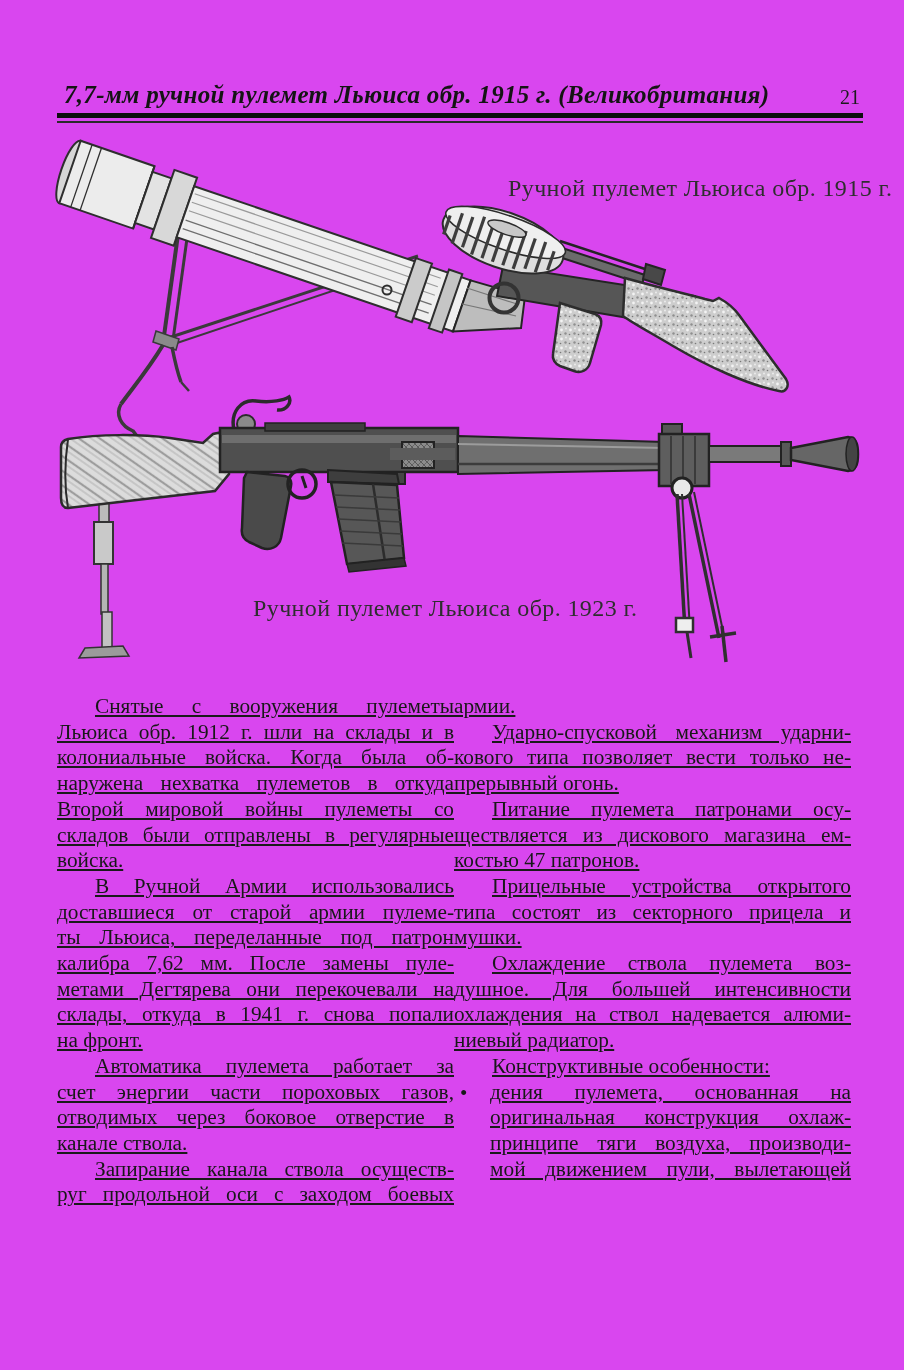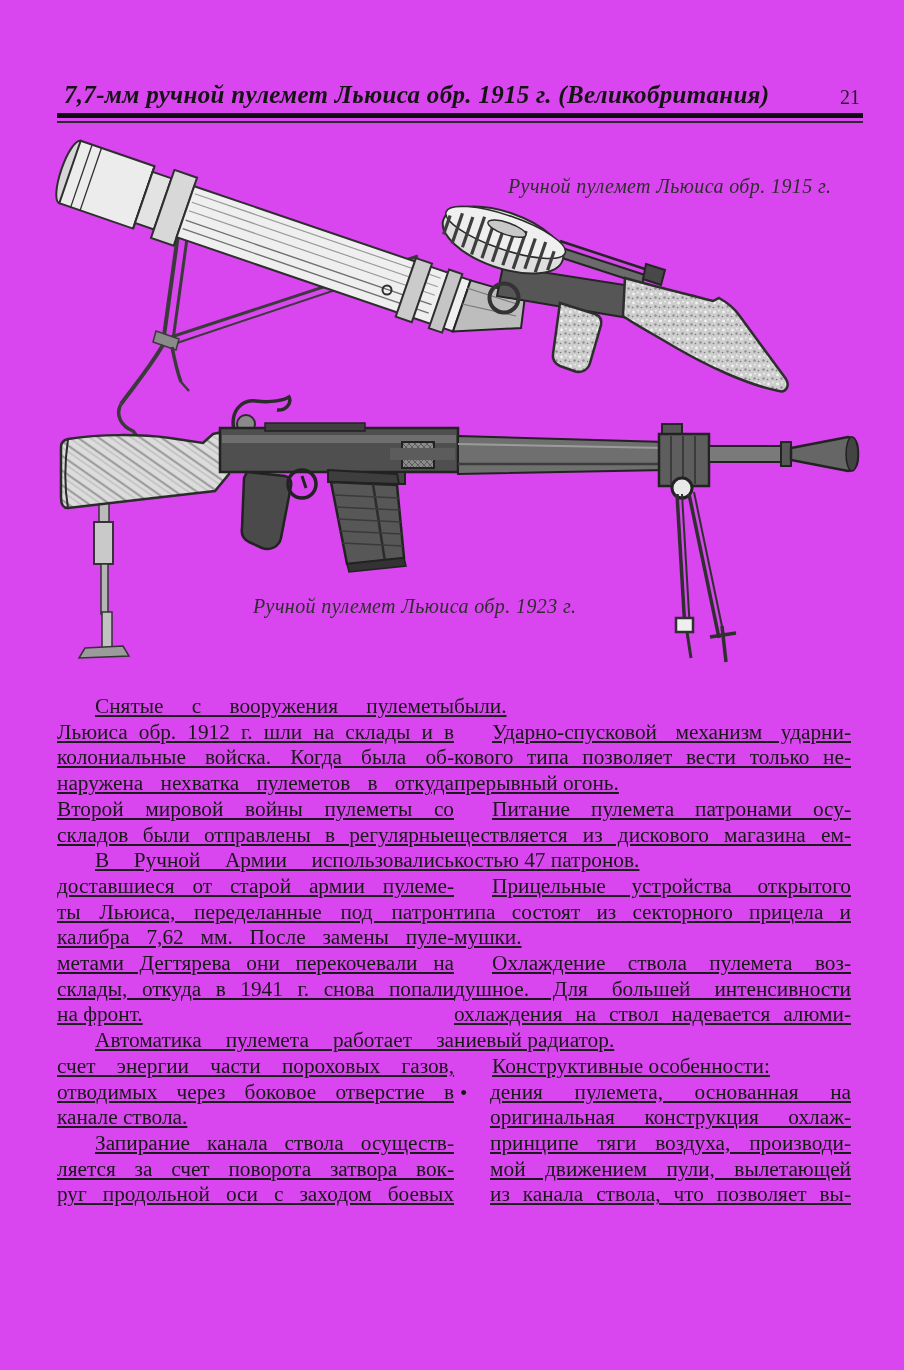--- a/index.html
+++ b/index.html
@@ -21,21 +21,21 @@
   .page-number{
     position:absolute;left:840px;top:86px;
     font-size:20px;color:#1b1b1b;
   }
   .rule-thick{position:absolute;left:57px;top:113px;width:806px;height:4.5px;background:#0e0e0e;}
   .rule-thin{position:absolute;left:57px;top:121px;width:806px;height:2px;background:#2a2a2a;}
   
   .fig{position:absolute;}
   .fig svg{display:block;}
   .caption{
-    position:absolute;font-style:italic;font-size:20px;letter-spacing:.4px;
+    position:absolute;font-size:24px;letter-spacing:.4px;
     color:#2e2e2e;white-space:nowrap;
   }
   .caption-1{left:508px;top:175px;}
   .caption-2{left:253px;top:595px;}
   
   .columns{
     position:absolute;left:57px;top:694px;width:808px;
     display:flex;text-decoration:underline;
   }
   .col{width:397px;flex:0 0 397px;}
@@ -246,45 +246,45 @@
 
   <div class="columns">
     <div class="col">
         <div class="block">
           <div class="line indent jl">Снятые с вооружения пулеметы</div>
           <div class="line jl">Льюиса обр. 1912 г. шли на склады и в</div>
           <div class="line jl">колониальные войска. Когда была об-</div>
           <div class="line jl">наружена нехватка пулеметов в откуда</div>
           <div class="line jl">Второй мировой войны пулеметы со</div>
           <div class="line jl">складов были отправлены в регулярные</div>
+          <div class="line">войска.</div>
         </div>
         <div class="block">
           <div class="line indent jl">В Ручной Армии использовались</div>
           <div class="line jl">доставшиеся от старой армии пулеме-</div>
           <div class="line jl">ты Льюиса, переделанные под патрон</div>
           <div class="line jl">калибра 7,62 мм. После замены пуле-</div>
           <div class="line jl">метами Дегтярева они перекочевали на</div>
           <div class="line jl">склады, откуда в 1941 г. снова попали</div>
           <div class="line">на фронт.</div>
         </div>
         <div class="block">
           <div class="line indent jl">Автоматика пулемета работает за</div>
           <div class="line jl">счет энергии части пороховых газов,</div>
           <div class="line jl">отводимых через боковое отверстие в</div>
           <div class="line">канале ствола.</div>
         </div>
         <div class="block">
           <div class="line indent jl">Запирание канала ствола осуществ-</div>
-          <div class="line jl">ляется за счет поворота затвора вок-</div>
           <div class="line jl">руг продольной оси с заходом боевых</div>
         </div>
       </div>
     <div class="col">
         <div class="block">
-          <div class="line">были.</div>
+          <div class="line">армии.</div>
         </div>
         <div class="block">
           <div class="line indent jl">Ударно-спусковой механизм ударни-</div>
           <div class="line jl">кового типа позволяет вести только не-</div>
           <div class="line">прерывный огонь.</div>
         </div>
         <div class="block">
           <div class="line indent jl">Питание пулемета патронами осу-</div>
           <div class="line jl">ществляется из дискового магазина ем-</div>
           <div class="line">костью 47 патронов.</div>
@@ -302,18 +302,17 @@
         </div>
         <div class="block">
           <div class="line indent">Конструктивные особенности:</div>
         </div>
         <div class="block bullet-block">
           <span class="bullet-marker">•</span>
           <div class="line jl">дения пулемета, основанная на</div>
           <div class="line jl">оригинальная конструкция охлаж-</div>
           <div class="line jl">принципе тяги воздуха, производи-</div>
           <div class="line jl">мой движением пули, вылетающей</div>
-          <div class="line jl">из канала ствола, что позволяет вы-</div>
         </div>
       </div>
   </div>
 
 </div>
 
 </body></html>

